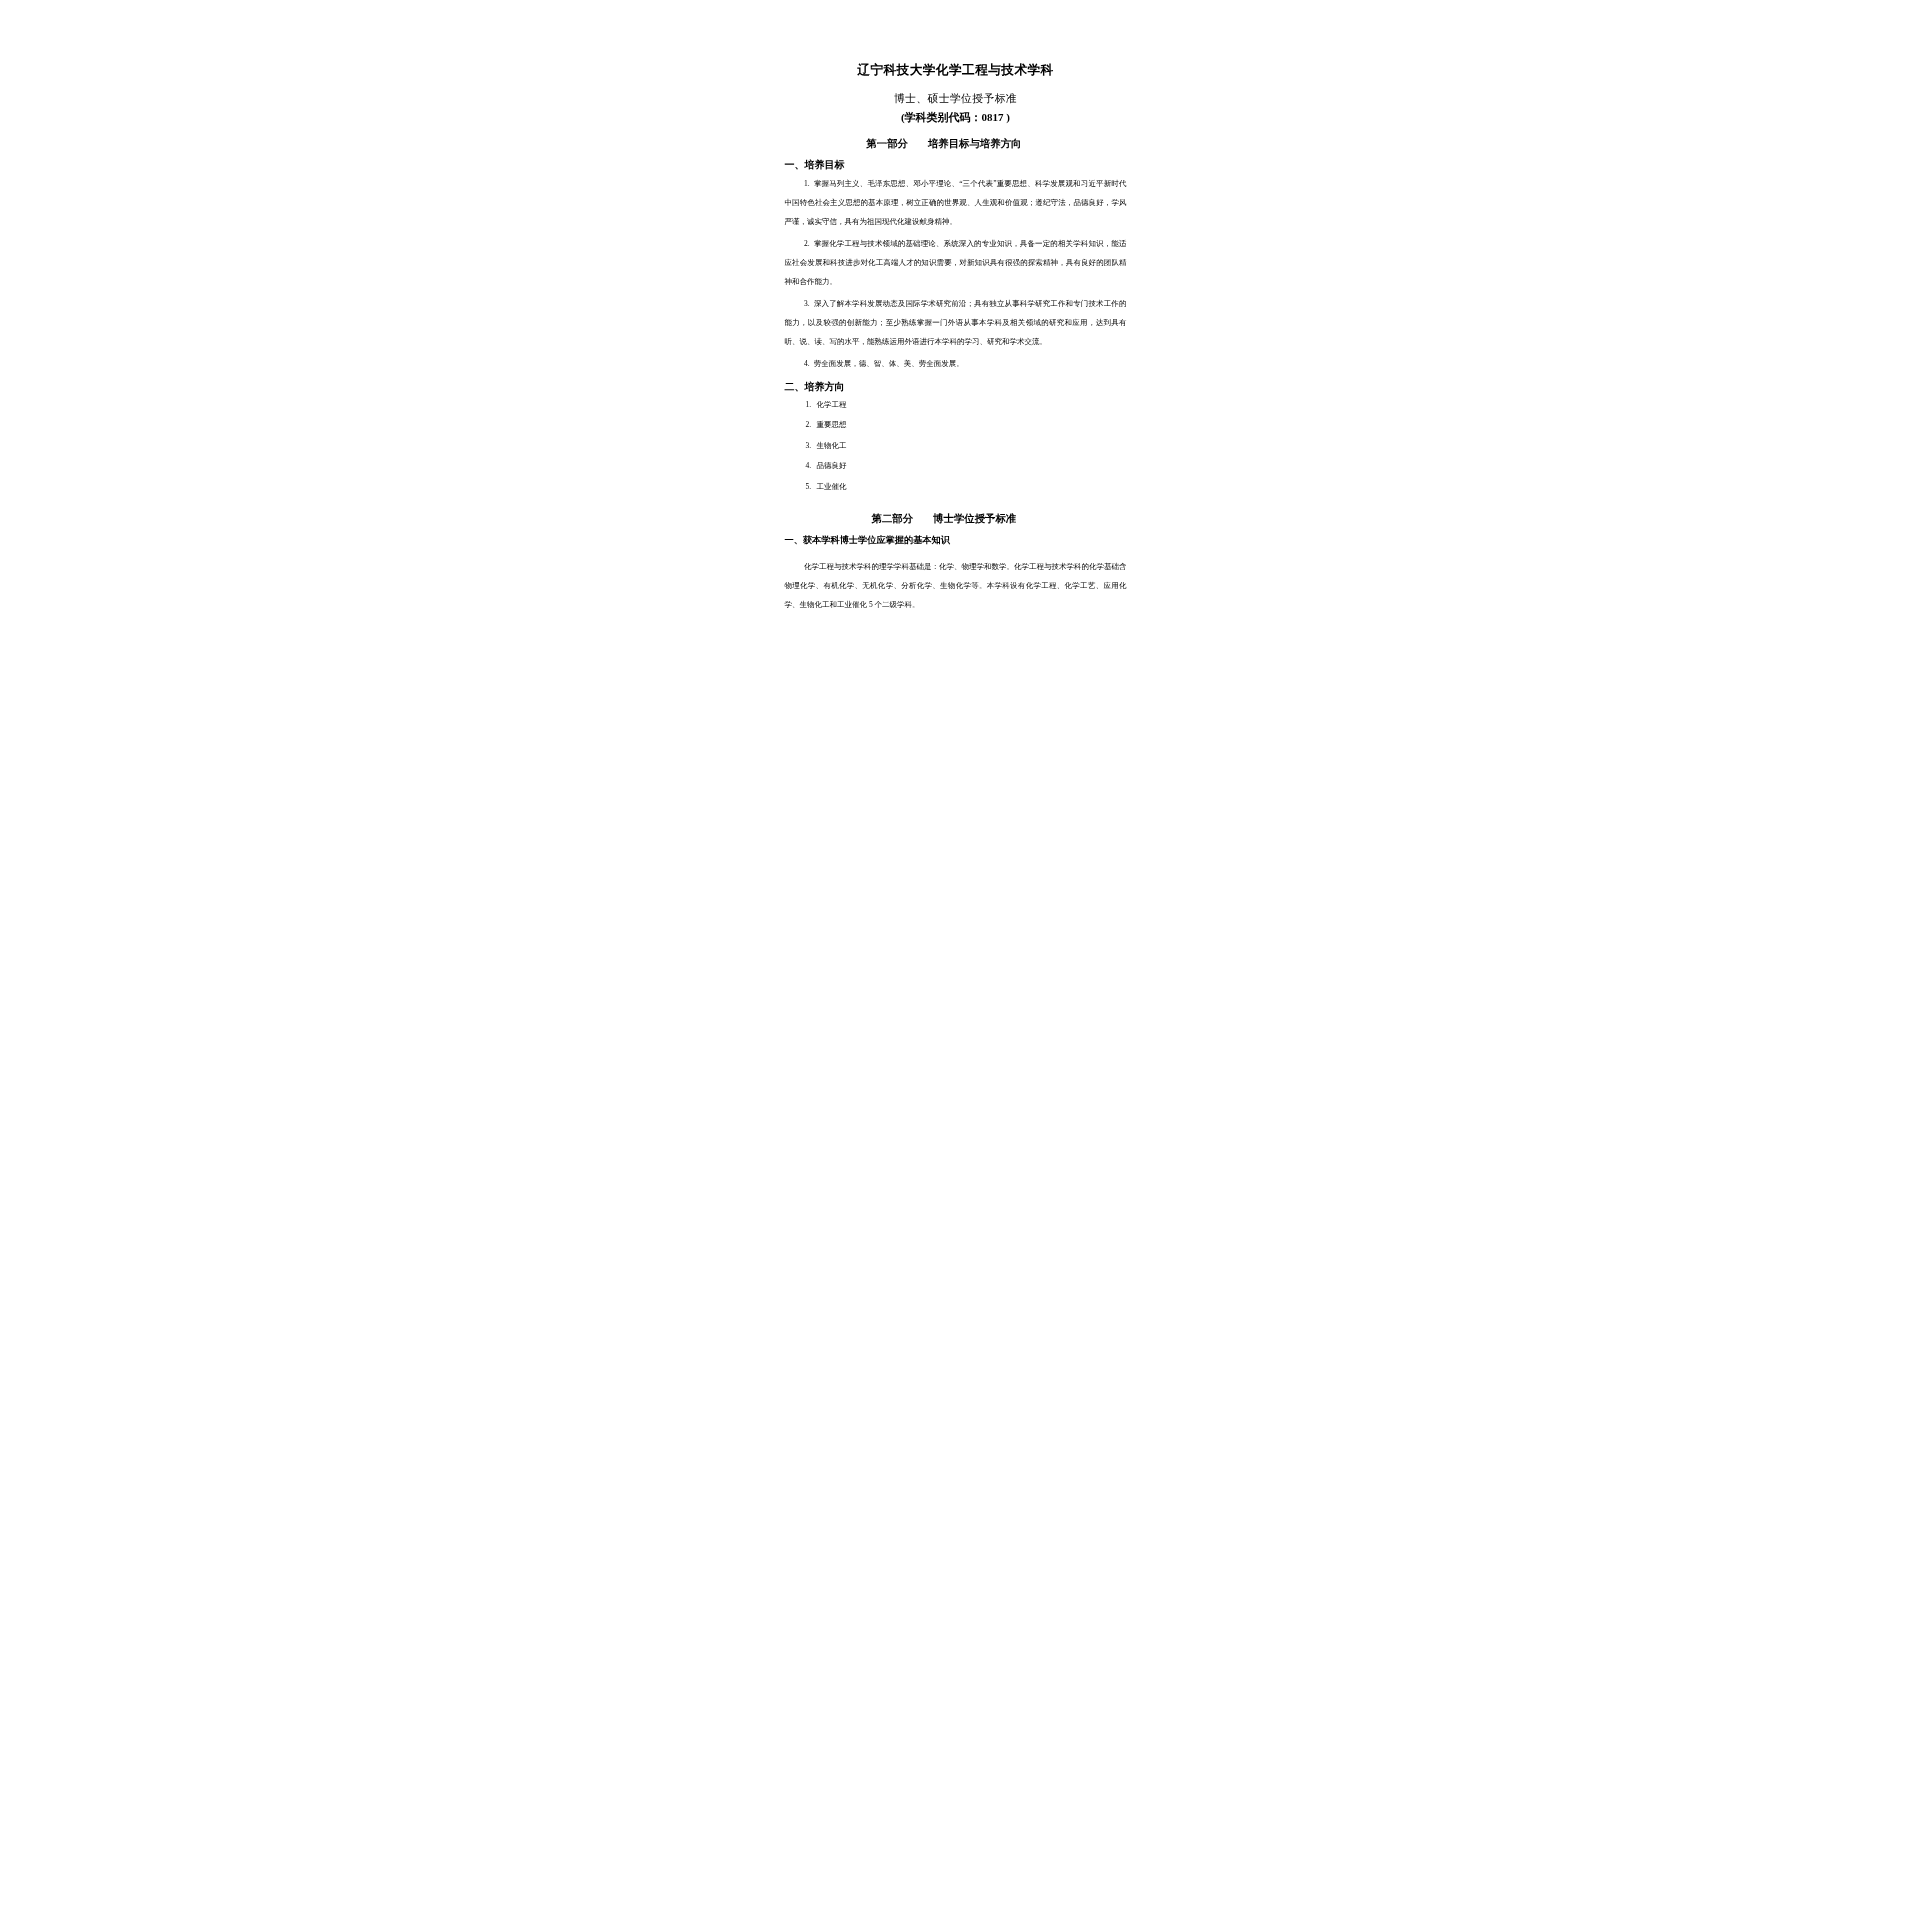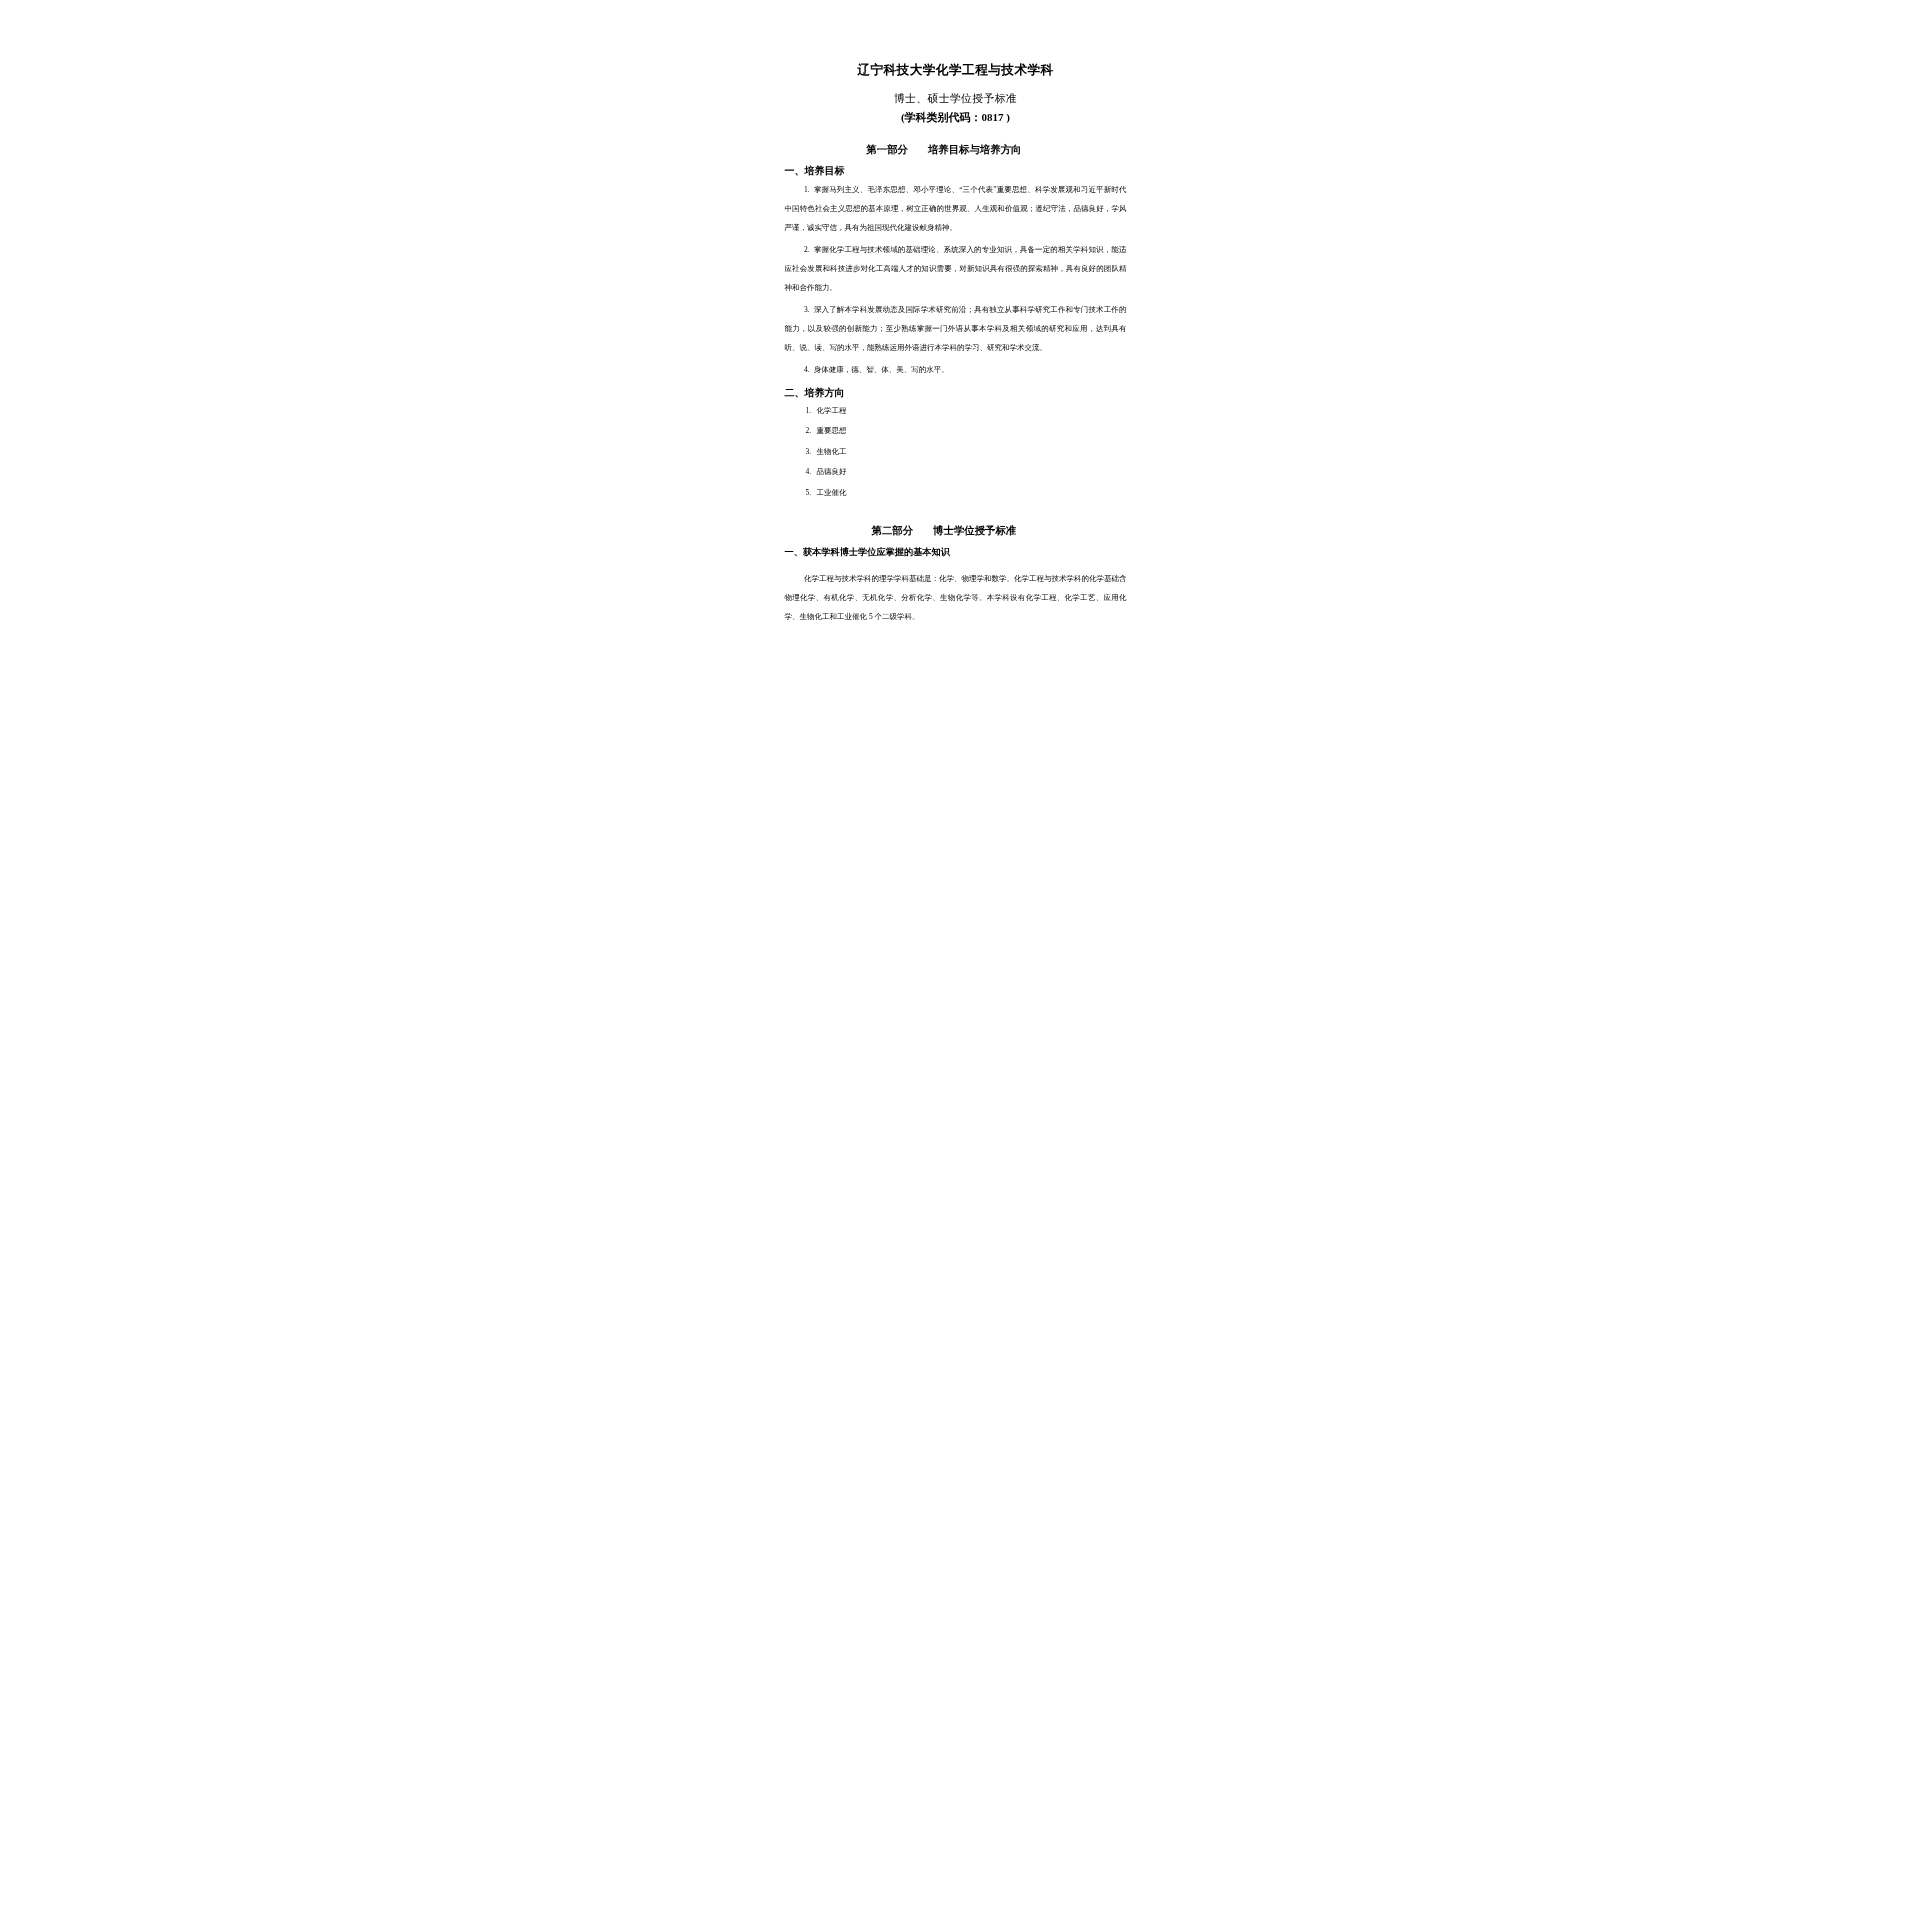--- a/index.html
+++ b/index.html
@@ -39,21 +39,21 @@
     letter-spacing: 0.4px;
   }
   .code-line {
     margin: 7.7px 0 0 0;
     font-size: 11px;
     line-height: 9.2px;
     font-weight: bold;
     text-align: center;
   }
   .part-heading {
-    margin: 21px 0 0 0;
+    margin: 15px 0 0 0;
     font-family: "Liberation Sans", "DejaVu Sans", sans-serif;
     font-size: 10.4px;
     line-height: 14px;
     font-weight: bold;
     display: flex;
     justify-content: center;
     gap: 20px;
     transform: translateX(-11.6px);
   }
   .sec-heading {
@@ -119,21 +119,21 @@
 
   <p class="body-par">
     <span class="pmarker">2.</span><span>掌握化学工程与技术领域的基础理论、系统深入的专业知识，具备一定的相关学科知识，能适应社会发展和科技进步对化工高端人才的知识需要，对新知识具有很强的探索精神，具有良好的团队精神和合作能力。</span>
   </p>
 
   <p class="body-par">
     <span class="pmarker">3.</span><span>深入了解本学科发展动态及国际学术研究前沿；具有独立从事科学研究工作和专门技术工作的能力，以及较强的创新能力；至少熟练掌握一门外语从事本学科及相关领域的研究和应用，达到具有听、说、读、写的水平，能熟练运用外语进行本学科的学习、研究和学术交流。</span>
   </p>
 
   <p class="body-par">
-    <span class="pmarker">4.</span><span>身体健康，德、智、体、美、写的水平。</span>
+    <span class="pmarker">4.</span><span>劳全面发展，德、智、体、美、劳全面发展。</span>
   </p>
 
   <div class="sec-heading">二、培养方向</div>
 
   <div class="dir-list">
     <div class="dir-item">
       <span class="dmarker">1.</span><span>化学工程</span>
     </div>
     <div class="dir-item">
       <span class="dmarker">2.</span><span>重要思想</span>

